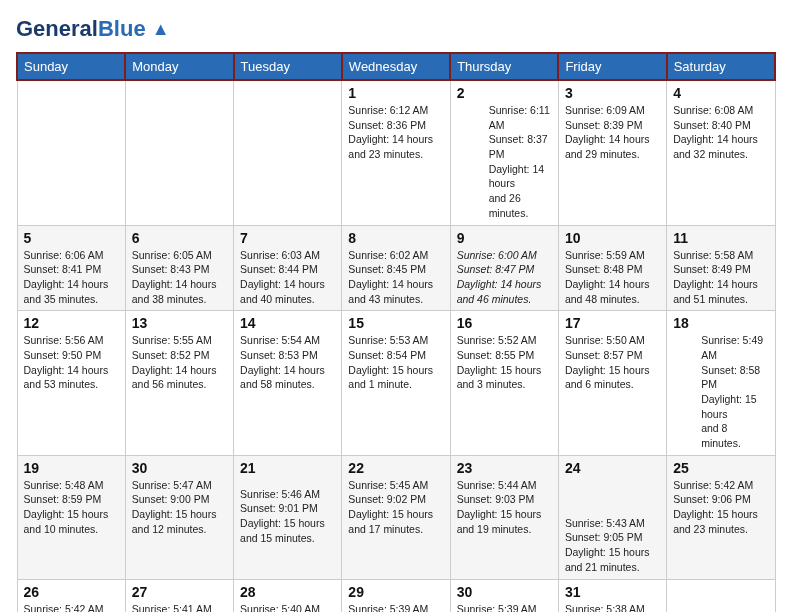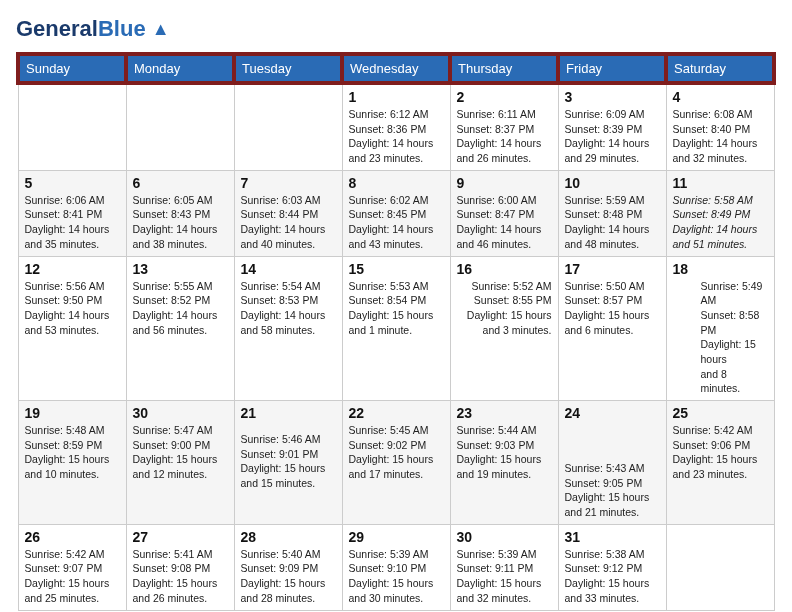--- a/index.html
+++ b/index.html
@@ -39,21 +39,21 @@
       border-collapse: collapse;
       font-size: 11px;
     }
     .calendar th {
       background: #2a6bb5;
       color: #fff;
       text-align: left;
       padding: 5px 6px;
       font-size: 13px;
       font-weight: normal;
-      border: 4px solid #7f1d1d;
+      border: 2px solid #7f1d1d;
     }
     .calendar td {
       vertical-align: top;
       padding: 4px 6px;
       border: 1px solid #ccc;
       width: calc(100% / 7);
       min-height: 80px;
       background: #fff;
     }
     .calendar tr:nth-child(even) td {
@@ -116,21 +116,21 @@
         <td class="empty-cell"></td>
         <td>
           <div class="day-number">1</div>
           <div class="day-info" style="white-space: pre-line;">Sunrise: 6:12 AM
 Sunset: 8:36 PM
 Daylight: 14 hours
 and 23 minutes.</div>
         </td>
         <td>
           <div class="day-number">2</div>
-          <div class="day-info" style="white-space: pre-line;">Sunrise: 6:11 AM
+          <div class="day-info" style="white-space: pre-line; margin-left: 32px;">Sunrise: 6:11 AM
 Sunset: 8:37 PM
 Daylight: 14 hours
 and 26 minutes.</div>
         </td>
         <td>
           <div class="day-number">3</div>
           <div class="day-info" style="white-space: pre-line;">Sunrise: 6:09 AM
 Sunset: 8:39 PM
 Daylight: 14 hours
 and 29 minutes.</div>
@@ -167,35 +167,35 @@
         </td>
         <td>
           <div class="day-number">8</div>
           <div class="day-info" style="white-space: pre-line;">Sunrise: 6:02 AM
 Sunset: 8:45 PM
 Daylight: 14 hours
 and 43 minutes.</div>
         </td>
         <td>
           <div class="day-number">9</div>
-          <div class="day-info" style="white-space: pre-line;">Sunrise: 6:00 AM
+          <div class="day-info" style="white-space: pre-line; font-style: italic;">Sunrise: 6:00 AM
 Sunset: 8:47 PM
 Daylight: 14 hours
 and 46 minutes.</div>
         </td>
         <td>
           <div class="day-number">10</div>
           <div class="day-info" style="white-space: pre-line;">Sunrise: 5:59 AM
 Sunset: 8:48 PM
 Daylight: 14 hours
 and 48 minutes.</div>
         </td>
         <td>
           <div class="day-number">11</div>
-          <div class="day-info" style="white-space: pre-line; font-style: italic;">Sunrise: 5:58 AM
+          <div class="day-info" style="white-space: pre-line;">Sunrise: 5:58 AM
 Sunset: 8:49 PM
 Daylight: 14 hours
 and 51 minutes.</div>
         </td>
       </tr>
       <tr>
         <td>
           <div class="day-number">12</div>
           <div class="day-info" style="white-space: pre-line;">Sunrise: 5:56 AM
 Sunset: 9:50 PM
@@ -218,21 +218,21 @@
         </td>
         <td>
           <div class="day-number">15</div>
           <div class="day-info" style="white-space: pre-line;">Sunrise: 5:53 AM
 Sunset: 8:54 PM
 Daylight: 15 hours
 and 1 minute.</div>
         </td>
         <td>
           <div class="day-number">16</div>
-          <div class="day-info" style="white-space: pre-line; text-align: right;">Sunrise: 5:52 AM
+          <div class="day-info" style="white-space: pre-line;">Sunrise: 5:52 AM
 Sunset: 8:55 PM
 Daylight: 15 hours
 and 3 minutes.</div>
         </td>
         <td>
           <div class="day-number">17</div>
           <div class="day-info" style="white-space: pre-line;">Sunrise: 5:50 AM
 Sunset: 8:57 PM
 Daylight: 15 hours
 and 6 minutes.</div>

